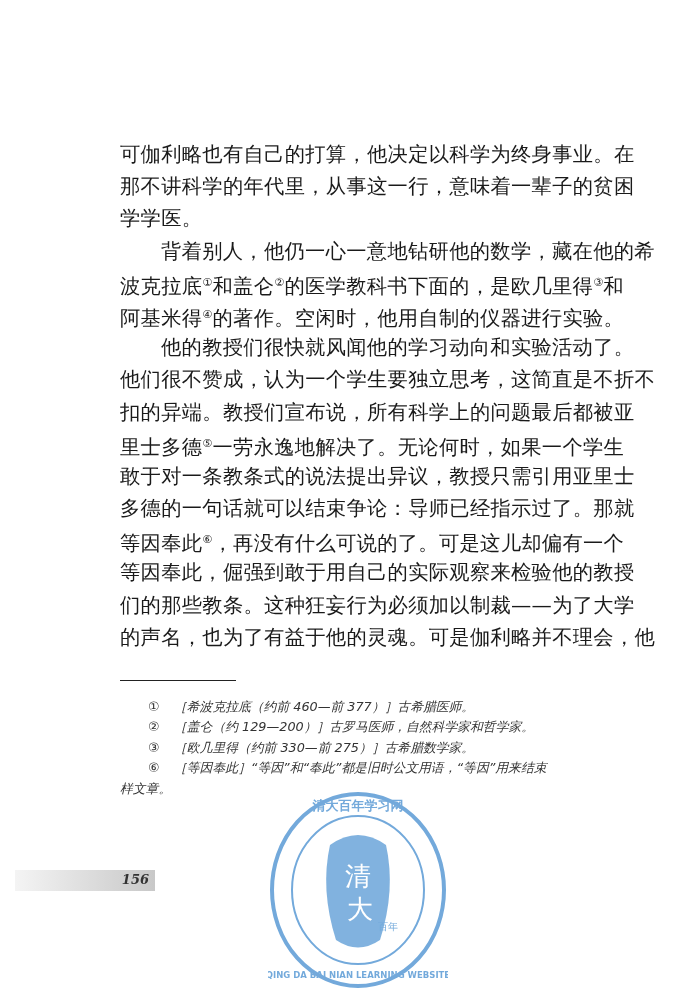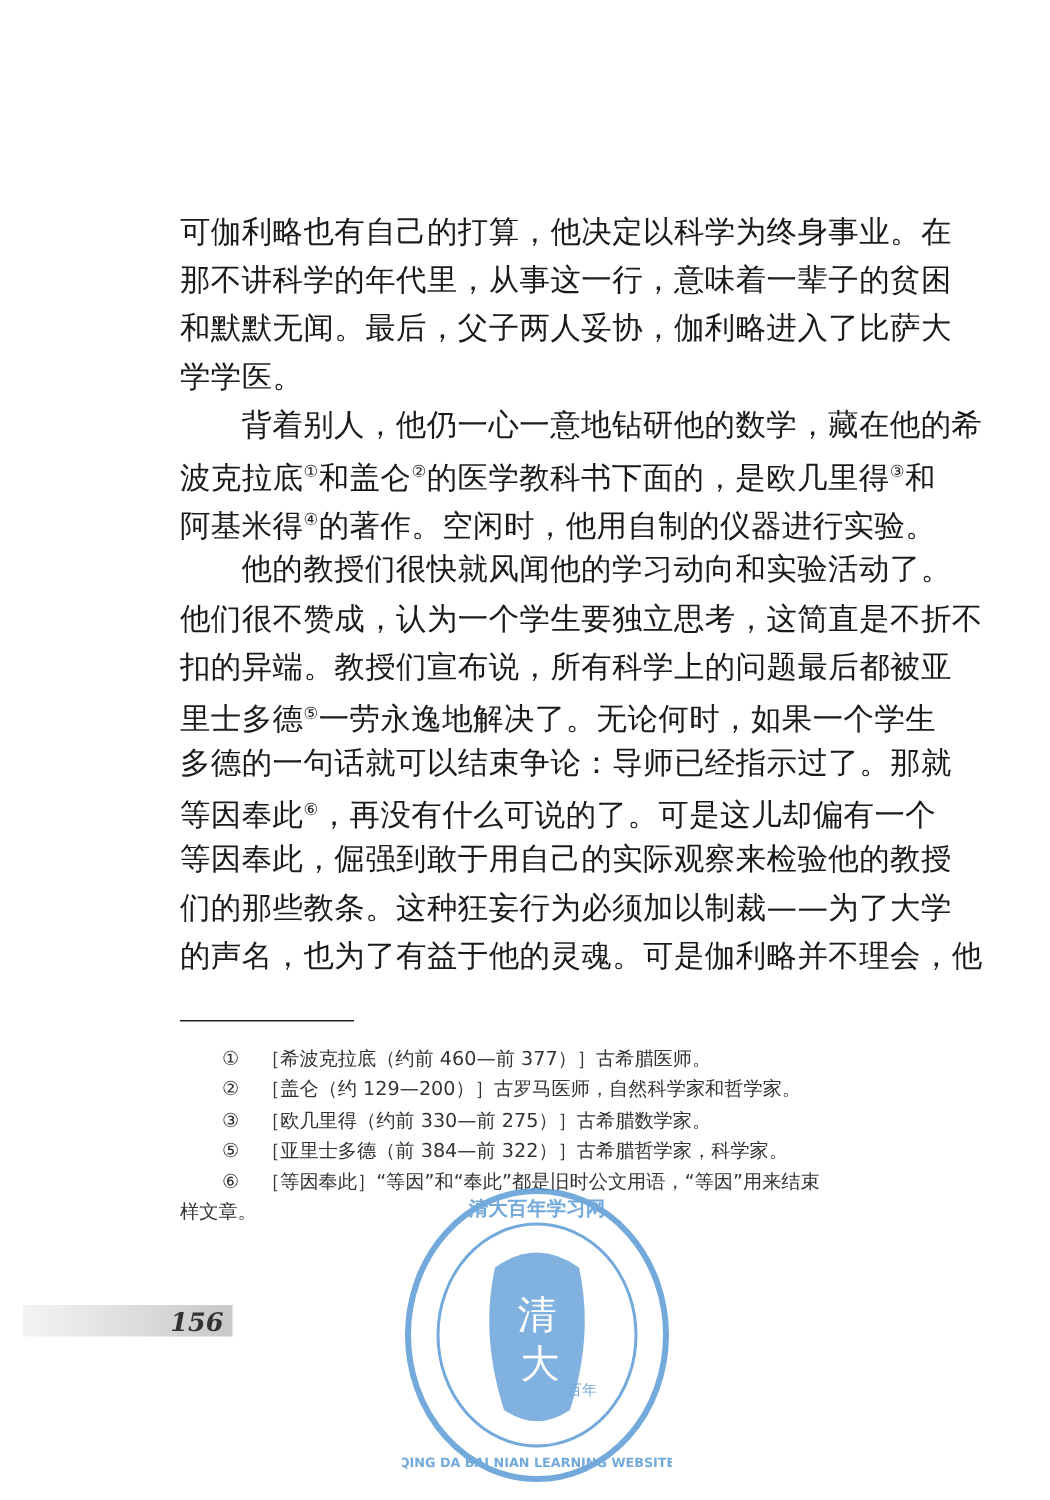--- a/index.html
+++ b/index.html
@@ -3,59 +3,58 @@
 <meta charset="utf-8">
 <style>
   html, body { margin:0; padding:0; }
   body { width:700px; height:1000px; background:#ffffff; position:relative; overflow:hidden;
          font-family:"DejaVu Sans", sans-serif; color:#1a1a1a; }
   .body-text { position:absolute; left:120px; top:138px; width:460px; }
   .line { font-size:20.3px; line-height:32.2px; height:32.2px; white-space:nowrap; letter-spacing:0.3px; }
   .indent { padding-left:41px;text-align:center; }
   sup { font-size:11px; vertical-align:7px; }
   .rule { position:absolute; left:120px; top:680px; width:116px; height:1px; background:#222; }
-  .notes { position:absolute; left:120px; top:697px; width:460px; font-size:12.8px; color:#333; }
+  .notes { position:absolute; left:120px; top:697px; width:460px; font-size:12.8px; color:#333;font-style:italic; }
   .note { line-height:20.4px; height:20.4px; white-space:nowrap; }
   .note .num { display:inline-block; width:26px; margin-left:28px; }
   .note-cont { line-height:20.4px; white-space:nowrap; }
   .pagebar { position:absolute; left:15px; top:870px; width:140px; height:21px;
              background:linear-gradient(to right,#f4f4f4,#c8c8c8); }
   .pagenum { position:absolute; right:6px; top:2px; font-family:"DejaVu Serif", serif;
-             font-style:italic; font-weight:bold; font-size:17px; color:#333; }
+             font-style:italic; font-weight:bold; font-size:13px; color:#333; }
   .watermark { position:absolute; left:268px; top:790px; width:180px; height:200px; opacity:0.85; }
 </style>
 </head>
 <body>
 
 <div class="body-text">
   <div class="line">可伽利略也有自己的打算，他决定以科学为终身事业。在</div>
   <div class="line">那不讲科学的年代里，从事这一行，意味着一辈子的贫困</div>
-  <div class="line">和默默无闻。最后，父子两人妥协，伽利略进入了比萨大</div>
   <div class="line">学学医。</div>
   <div class="line indent">背着别人，他仍一心一意地钻研他的数学，藏在他的希</div>
   <div class="line"><span>波克拉底</span><sup>①</sup><span>和盖仑</span><sup>②</sup><span>的医学教科书下面的，是欧几里得</span><sup>③</sup><span>和</span></div>
   <div class="line"><span>阿基米得</span><sup>④</sup><span>的著作。空闲时，他用自制的仪器进行实验。</span></div>
   <div class="line indent">他的教授们很快就风闻他的学习动向和实验活动了。</div>
   <div class="line">他们很不赞成，认为一个学生要独立思考，这简直是不折不</div>
   <div class="line">扣的异端。教授们宣布说，所有科学上的问题最后都被亚</div>
   <div class="line"><span>里士多德</span><sup>⑤</sup><span>一劳永逸地解决了。无论何时，如果一个学生</span></div>
+  <div class="line">敢于对一条教条式的说法提出异议，教授只需引用亚里士</div>
   <div class="line">多德的一句话就可以结束争论：导师已经指示过了。那就</div>
   <div class="line"><span>等因奉此</span><sup>⑥</sup><span>，再没有什么可说的了。可是这儿却偏有一个</span></div>
   <div class="line">等因奉此，倔强到敢于用自己的实际观察来检验他的教授</div>
   <div class="line">们的那些教条。这种狂妄行为必须加以制裁——为了大学</div>
   <div class="line">的声名，也为了有益于他的灵魂。可是伽利略并不理会，他</div>
 </div>
 
 <div class="rule"></div>
 
 <div class="notes">
   <div class="note"><span class="num">①</span><span>［希波克拉底（约前 460—前 377）］古希腊医师。</span></div>
   <div class="note"><span class="num">②</span><span>［盖仑（约 129—200）］古罗马医师，自然科学家和哲学家。</span></div>
   <div class="note"><span class="num">③</span><span>［欧几里得（约前 330—前 275）］古希腊数学家。</span></div>
-  <div class="note"><span class="num">⑤</span><span>［亚里士多德（前 384—前 322）］古希腊哲学家，科学家。</span></div>
   <div class="note"><span class="num">⑥</span><span>［等因奉此］“等因”和“奉此”都是旧时公文用语，“等因”用来结束</span></div>
   <div class="note-cont">样文章。</div>
 </div>
 
 <div class="pagebar">
   <span class="pagenum">156</span>
 </div>
 
 <svg class="watermark" viewBox="0 0 180 200">
   <ellipse cx="90" cy="100" rx="86" ry="96" fill="none" stroke="#5b9bd5" stroke-width="4"></ellipse>

